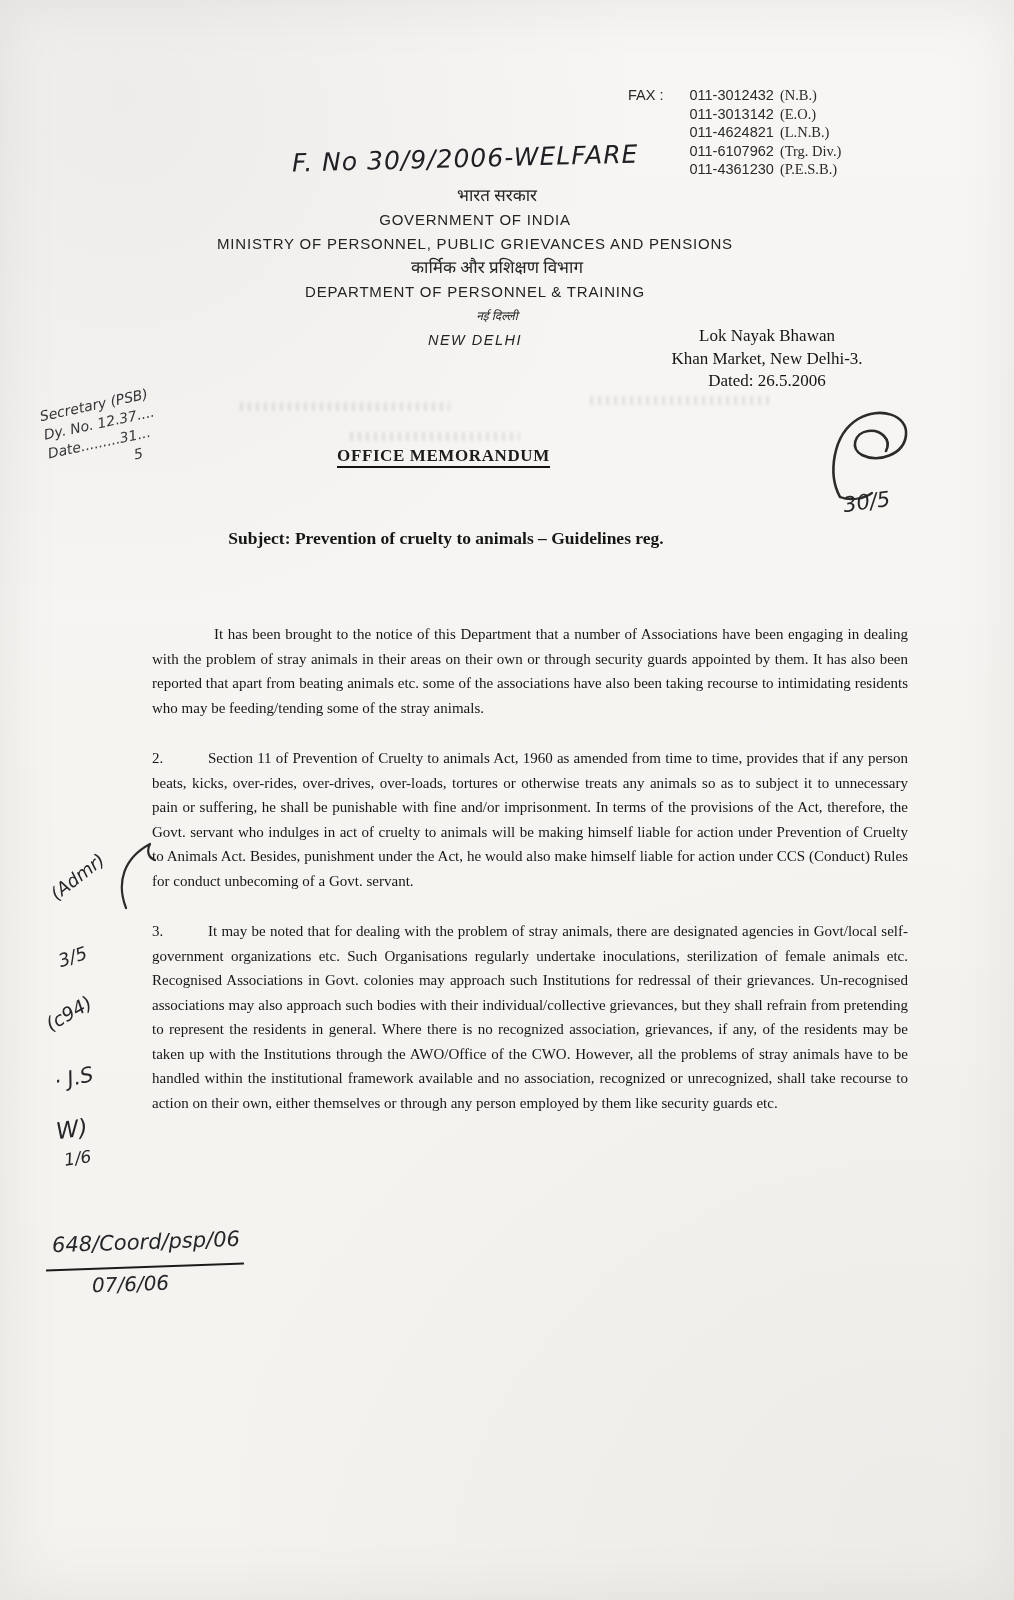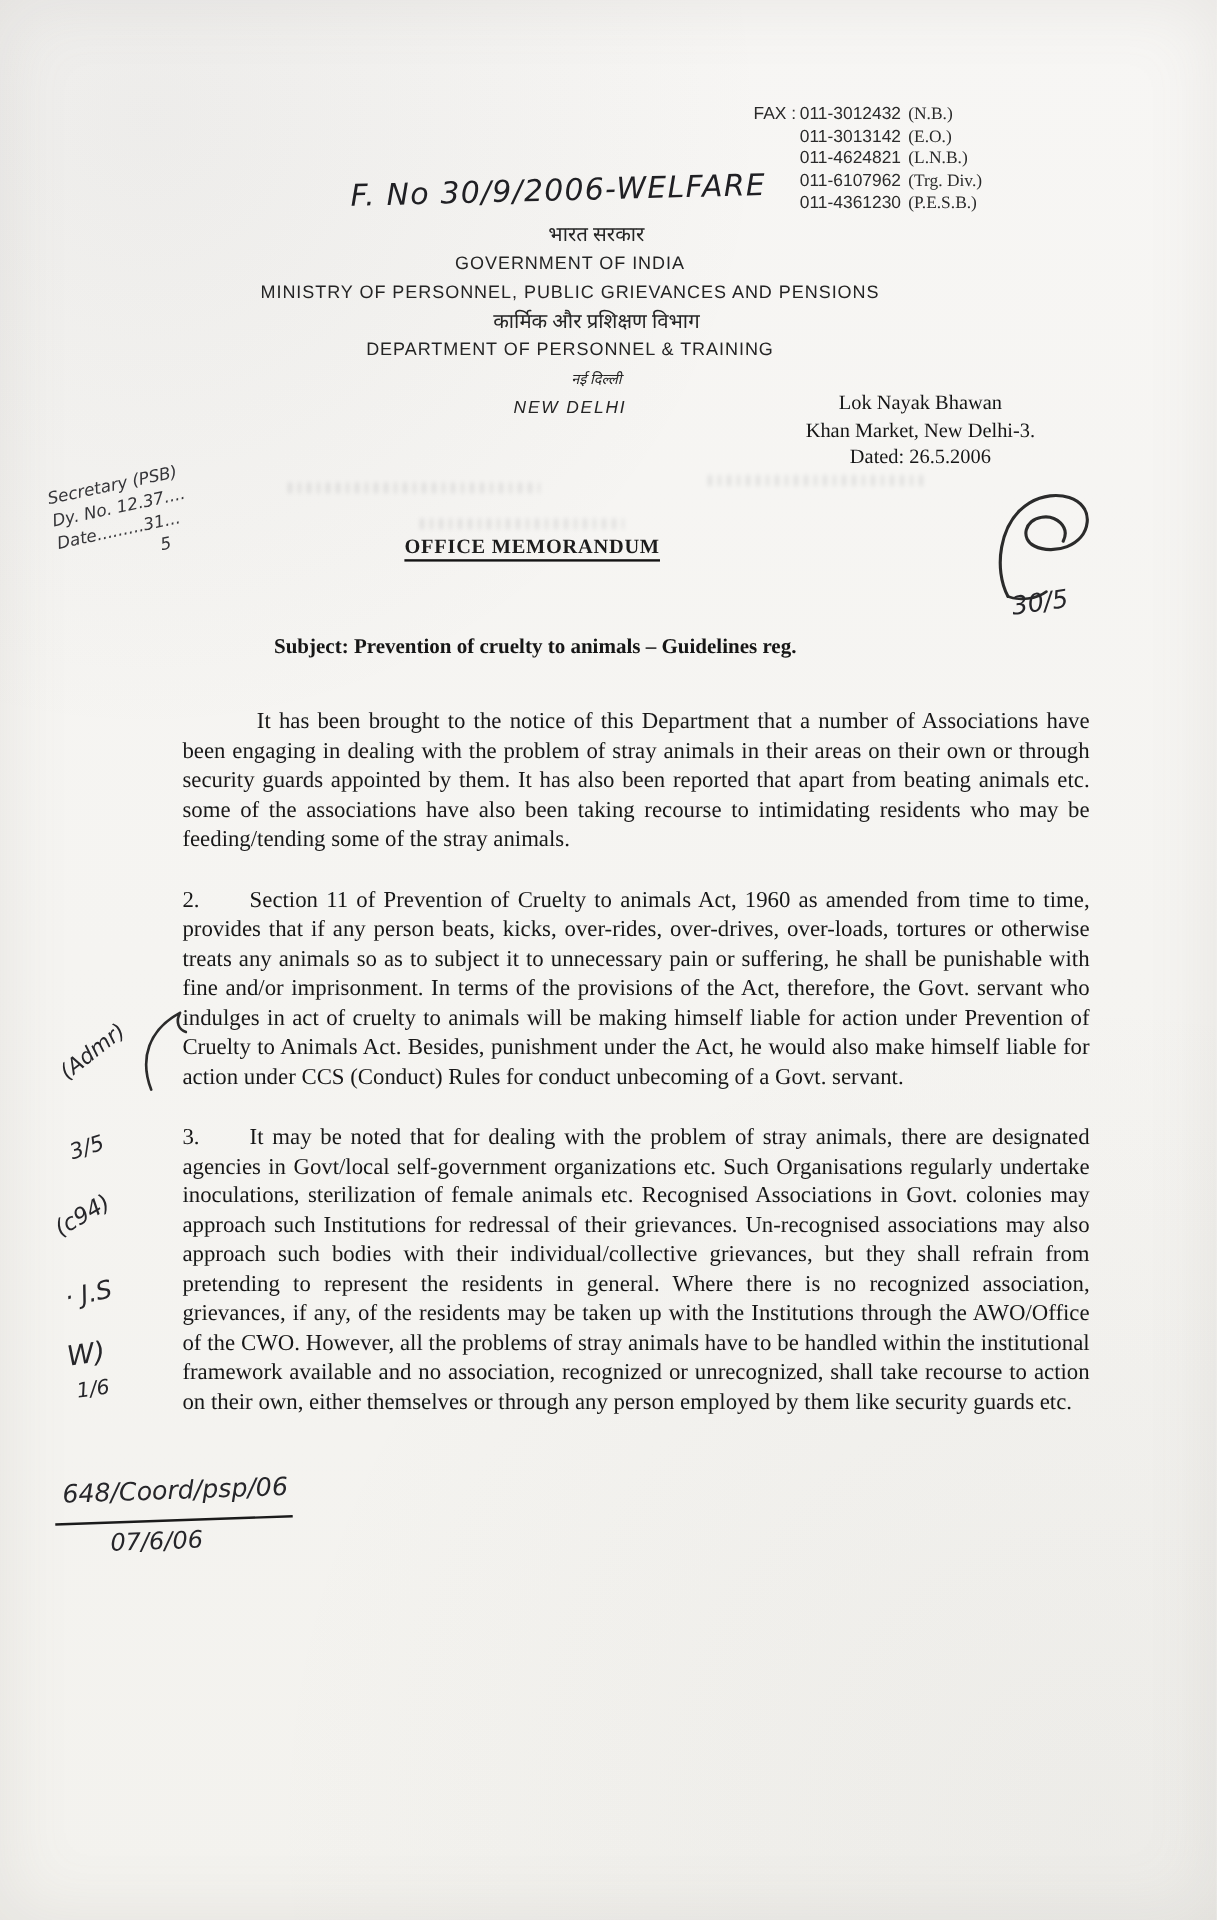--- a/index.html
+++ b/index.html
@@ -15,21 +15,21 @@
     position: absolute; inset: 0;
     background:
       radial-gradient(circle at 12% 6%, rgba(60,60,60,0.05), transparent 30%),
       radial-gradient(circle at 90% 95%, rgba(80,80,80,0.04), transparent 40%),
       linear-gradient(#f7f6f4, #f3f2ee);
     box-shadow: inset 0 0 60px rgba(120,115,105,0.12);
   }
   .hand { font-family: "DejaVu Sans", sans-serif; font-style: italic; color: #26262a; }
 
   
-  .fax { position: absolute; left: 628px; top: 86px; display: flex; gap: 3px;
+  .fax { position: absolute; left: 628px; top: 86px; display: flex; gap: 26px;
          font-family: "Liberation Sans", sans-serif; font-size: 14.5px; line-height: 18.6px; color: #2a2a2a; }
   .fax-label { white-space: nowrap; }
   .fax-line span.unit { margin-left: 6px; font-family: Liberation Serif, serif; }
 
   
   .file-no { position: absolute; left: 292px; top: 144px; font-size: 25px;
              transform: rotate(-1.5deg); letter-spacing: 1px; color: #202024; }
 
   
   .letterhead { position: absolute; left: 0; top: 184px; width: 950px; text-align: center; color: #242424; }
@@ -55,22 +55,22 @@
 
   
   .sig-svg { position: absolute; left: 820px; top: 405px; }
   .sig-date { position: absolute; left: 843px; top: 490px; font-size: 21px; transform: rotate(-8deg); }
 
   
   .subject { position: absolute; left: 0; top: 528px; width: 892px; text-align: center;
              font-weight: bold; font-size: 17.5px; color: #161616; }
 
   
-  .body { position: absolute; left: 152px; top: 590px; width: 756px;
-          font-size: 19px; line-height: 24.5px; text-align: justify; color: #171717; }
+  .body { position: absolute; left: 152px; top: 622px; width: 756px;
+          font-size: 15px; line-height: 24.5px; text-align: justify; color: #171717; }
   .body p { margin: 0 0 26px 0; }
   .body p.indent { text-indent: 62px; }
   .pnum { display: inline-block; width: 56px; text-indent: 0; }
 
   
   .bracket-svg { position: absolute; left: 106px; top: 840px; }
 
   
   .mn { position: absolute; }
   .mn0 { left: 46px;  top: 866px;  font-size: 18px; transform: rotate(-38deg); }

